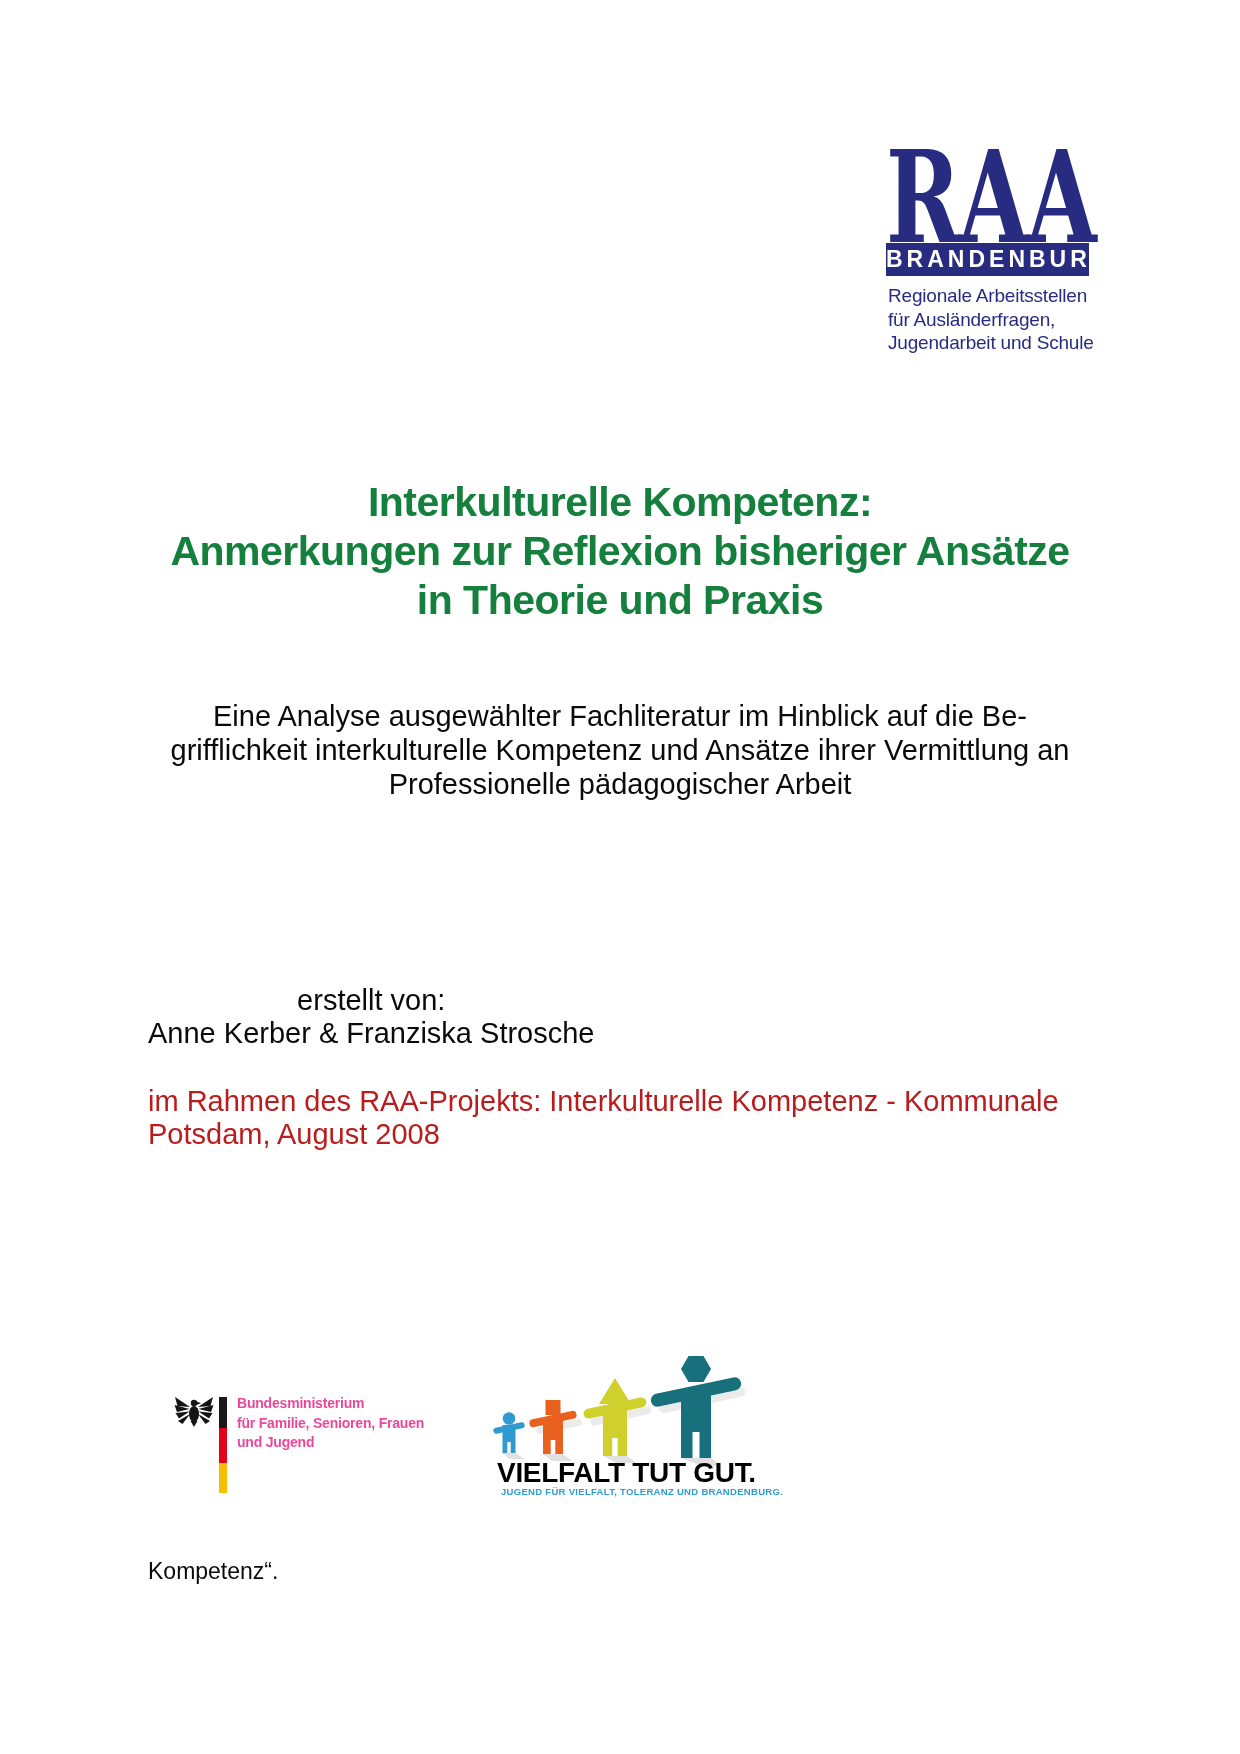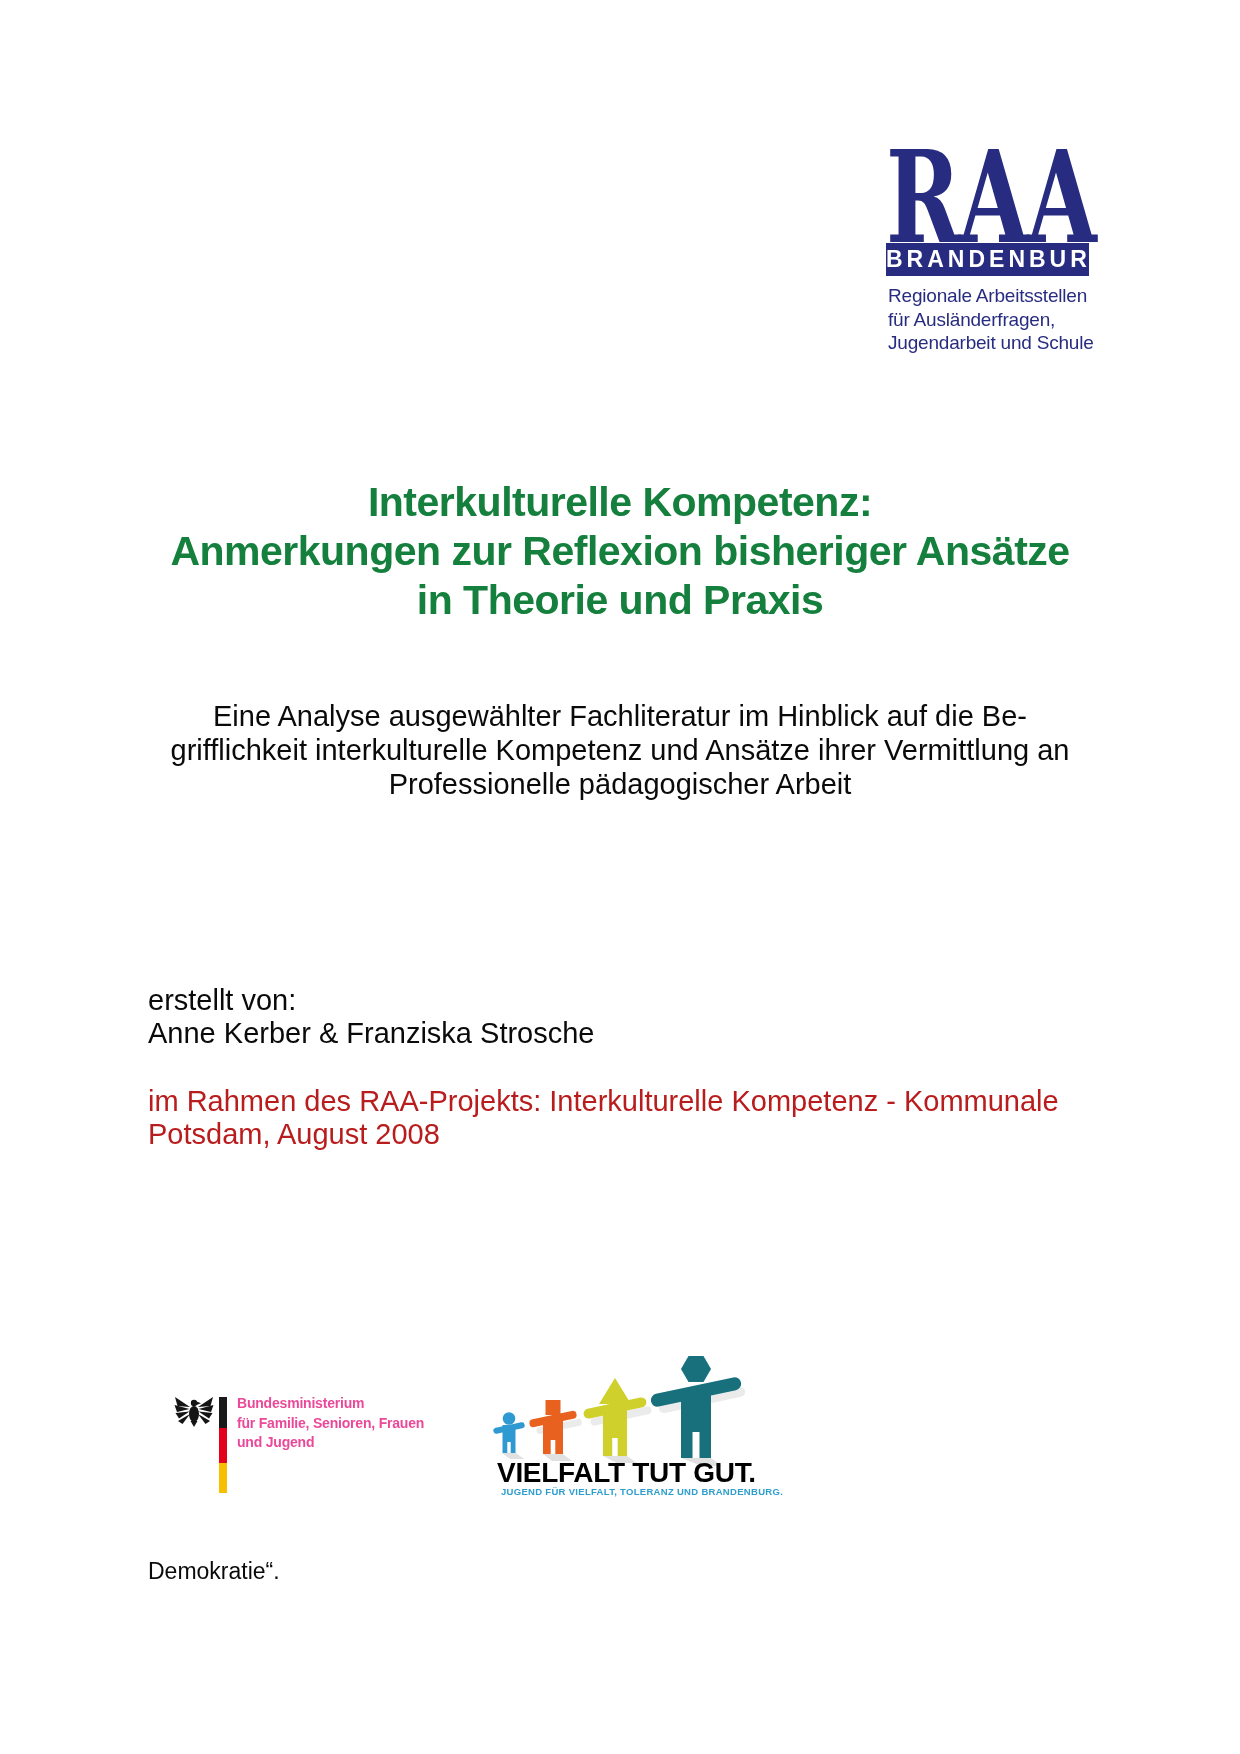--- a/index.html
+++ b/index.html
@@ -33,21 +33,21 @@
     text-align:center; font-weight:bold; font-size:41px; line-height:49px;
     color:#15803d; letter-spacing:-0.5px;
   }
   .doc-subtitle{
     position:absolute; left:50px; top:699px; width:1140px;
     text-align:center; font-size:29px; line-height:34px; color:#0a0a0a;
   }
   
   .authors{
     position:absolute; left:148px; top:984px;
-    font-size:29px; line-height:33px; color:#0a0a0a;
+    font-size:29px; line-height:33px; color:#0a0a0a;text-align:center;
   }
   .project{
     position:absolute; left:148px; top:1085px;
     font-size:29px; line-height:33px; color:#b91c1c;
   }
   
   .ministry{position:absolute; left:174px; top:1393px; width:300px; height:100px;}
   .ministry .eagle{position:absolute; left:0; top:2px;}
   .ministry .flagbar{position:absolute; left:45px; top:4px; width:8px; height:96px;}
   .ministry .flagbar div{width:8px;}
@@ -181,16 +181,16 @@
         <rect x="241" y="45" width="30" height="68" fill="#17707c"></rect>
         <rect x="252.5" y="87" width="7" height="26" fill="#ffffff"></rect>
         <polygon points="248.5,11 263.5,11 271,24 263.5,37 248.5,37 241,24" fill="#17707c"></polygon>
       </g>
     </svg>
     <div class="vtg-word">VIELFALT TUT GUT.</div>
     <div class="vtg-tagline">JUGEND FÜR VIELFALT, TOLERANZ UND BRANDENBURG.</div>
   </div>
 
   <div class="footer">
-    <div>Demokratie“.</div>
+    <div>Kompetenz“.</div>
   </div>
 
 </div>
 
 </body></html>

